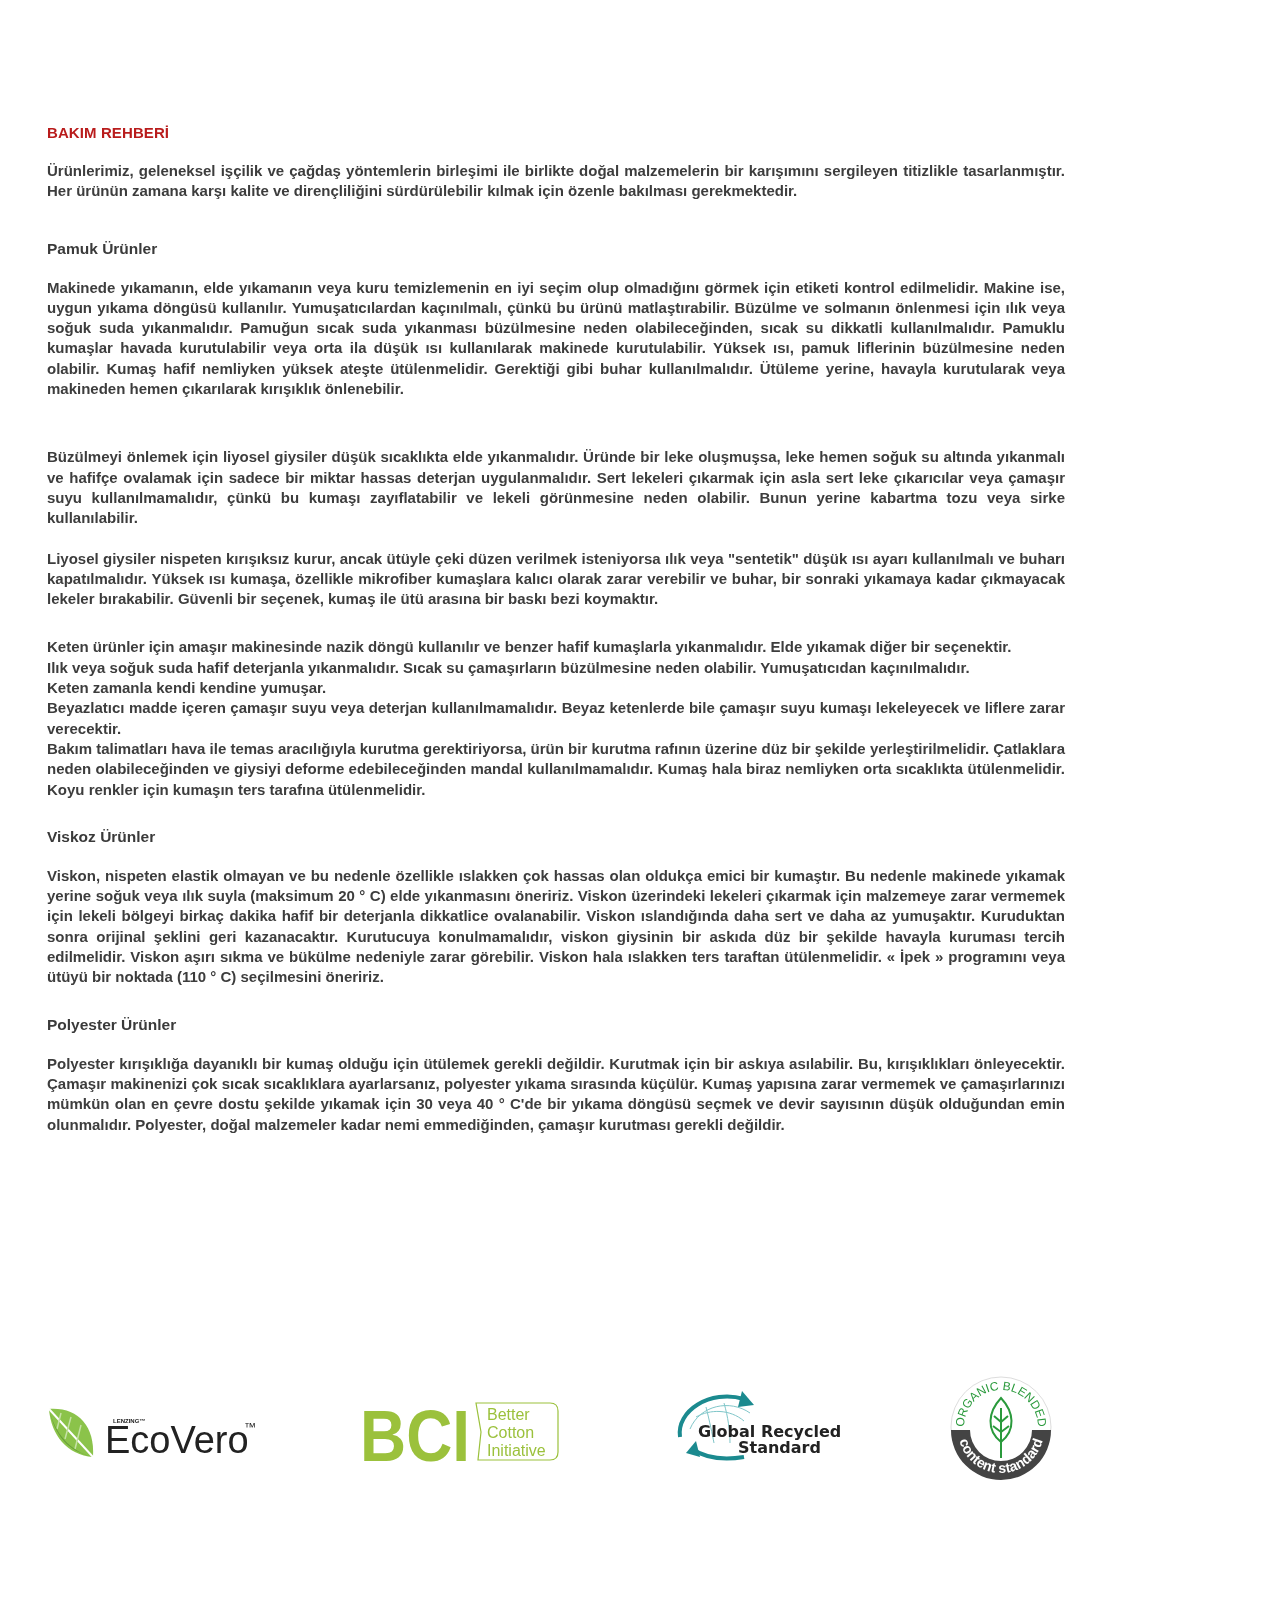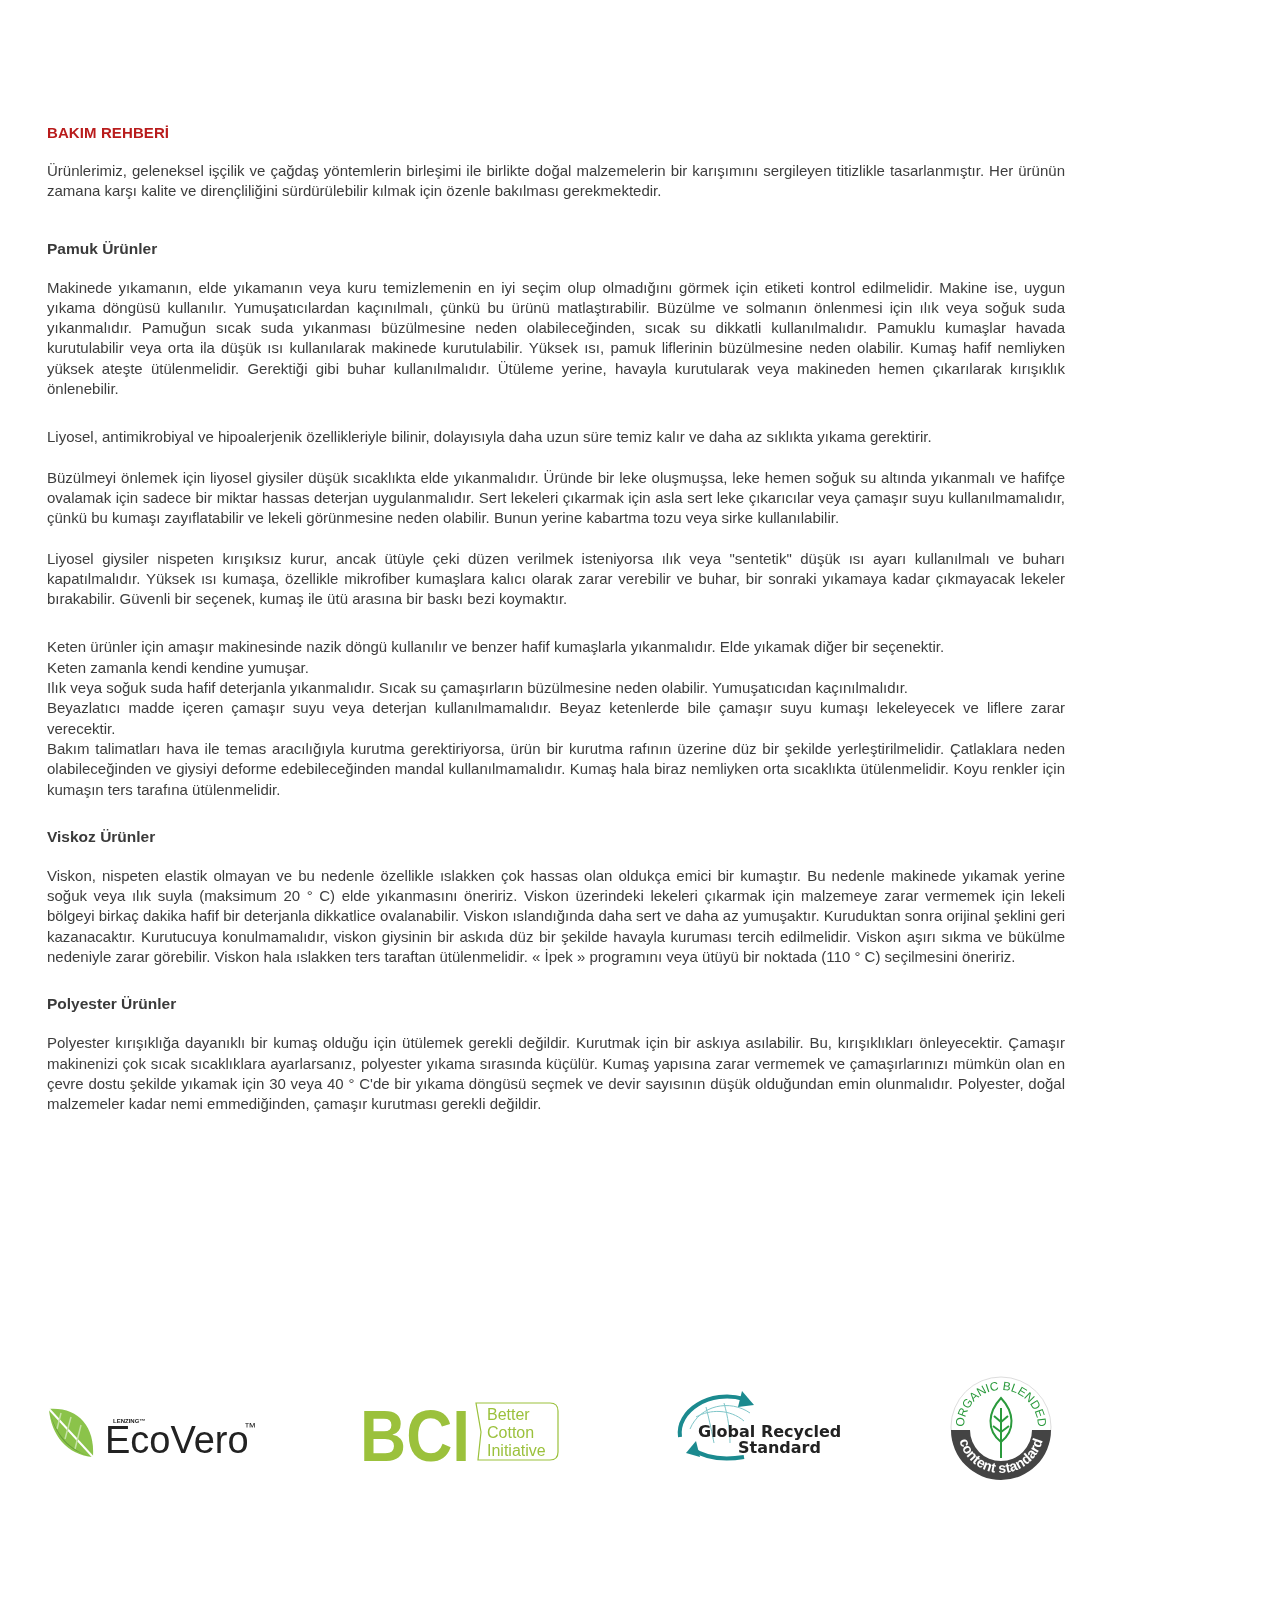--- a/index.html
+++ b/index.html
@@ -1,21 +1,21 @@
 <!DOCTYPE html>
 <html><head>
 <meta charset="utf-8">
 <style>
   html, body { margin: 0; padding: 0; background: #ffffff; }
   body { width: 1281px; height: 1600px; position: relative; overflow: hidden;
          font-family: "Liberation Sans", sans-serif; color: #3a3a3a; }
   .page { position: absolute; left: 47px; top: 124px; width: 1018px; }
   .title { font-weight: bold; font-size: 15px; color: #b91c1c; margin: 0 0 20px 0; letter-spacing: 0.1px; }
   .h { font-weight: bold; font-size: 15.5px; color: #3a3a3a; margin: 0 0 20px 0; }
-  .p { font-size: 15px; line-height: 20.3px; margin: 0; color: #3d3d3d; }
+  .p { font-size: 15px; line-height: 20.3px; margin: 0; color: #3d3d3d; font-weight: bold; }
   .just { text-align: justify; text-align-last: left; }
   .gap-l { height: 38px; }
   .gap-m { height: 20px; }
   .gap-s { height: 28px; }
   .logos { position: absolute; top: 1340px; left: 0; width: 1045px; height: 110px; margin-top: 32px; }
   .logo { position: absolute; }
   #eco { left: 47px; top: 33px; width: 220px; height: 55px; }
   #bci { left: 360px; top: 28px; width: 205px; height: 65px; }
   #grs { left: 670px; top: 15px; width: 170px; height: 80px; }
   #ocs { left: 946px; top: 0px; width: 110px; height: 110px; }
@@ -28,32 +28,31 @@
   <p class="p just">Ürünlerimiz, geleneksel işçilik ve çağdaş yöntemlerin birleşimi ile birlikte doğal malzemelerin bir karışımını sergileyen titizlikle tasarlanmıştır. Her ürünün zamana karşı kalite ve dirençliliğini sürdürülebilir kılmak için özenle bakılması gerekmektedir.</p>
 
   <div class="gap-l"></div>
   <div>
     <div class="h">Pamuk Ürünler</div>
     <p class="p just">Makinede yıkamanın, elde yıkamanın veya kuru temizlemenin en iyi seçim olup olmadığını görmek için etiketi kontrol edilmelidir. Makine ise, uygun yıkama döngüsü kullanılır. Yumuşatıcılardan kaçınılmalı, çünkü bu ürünü matlaştırabilir. Büzülme ve solmanın önlenmesi için ılık veya soğuk suda yıkanmalıdır. Pamuğun sıcak suda yıkanması büzülmesine neden olabileceğinden, sıcak su dikkatli kullanılmalıdır. Pamuklu kumaşlar havada kurutulabilir veya orta ila düşük ısı kullanılarak makinede kurutulabilir. Yüksek ısı, pamuk liflerinin büzülmesine neden olabilir. Kumaş hafif nemliyken yüksek ateşte ütülenmelidir. Gerektiği gibi buhar kullanılmalıdır. Ütüleme yerine, havayla kurutularak veya makineden hemen çıkarılarak kırışıklık önlenebilir.</p>
   </div>
 
   <div class="gap-s"></div>
   <div>
-    <p class="p just">Liyosel, antimikrobiyal ve hipoalerjenik özellikleriyle bilinir, dolayısıyla daha uzun süre temiz kalır ve daha az sıklıkta yıkama gerektirir.</p>
     <div class="gap-m"></div>
     <p class="p just">Büzülmeyi önlemek için liyosel giysiler düşük sıcaklıkta elde yıkanmalıdır. Üründe bir leke oluşmuşsa, leke hemen soğuk su altında yıkanmalı ve hafifçe ovalamak için sadece bir miktar hassas deterjan uygulanmalıdır. Sert lekeleri çıkarmak için asla sert leke çıkarıcılar veya çamaşır suyu kullanılmamalıdır, çünkü bu kumaşı zayıflatabilir ve lekeli görünmesine neden olabilir. Bunun yerine kabartma tozu veya sirke kullanılabilir.</p>
     <div class="gap-m"></div>
     <p class="p just">Liyosel giysiler nispeten kırışıksız kurur, ancak ütüyle çeki düzen verilmek isteniyorsa ılık veya "sentetik" düşük ısı ayarı kullanılmalı ve buharı kapatılmalıdır. Yüksek ısı kumaşa, özellikle mikrofiber kumaşlara kalıcı olarak zarar verebilir ve buhar, bir sonraki yıkamaya kadar çıkmayacak lekeler bırakabilir. Güvenli bir seçenek, kumaş ile ütü arasına bir baskı bezi koymaktır.</p>
   </div>
 
   <div class="gap-s"></div>
   <div>
     <p class="p">Keten ürünler için amaşır makinesinde nazik döngü kullanılır ve benzer hafif kumaşlarla yıkanmalıdır. Elde yıkamak diğer bir seçenektir.</p>
+    <p class="p">Ilık veya soğuk suda hafif deterjanla yıkanmalıdır. Sıcak su çamaşırların büzülmesine neden olabilir. Yumuşatıcıdan kaçınılmalıdır.</p>
     <p class="p">Keten zamanla kendi kendine yumuşar.</p>
-    <p class="p">Ilık veya soğuk suda hafif deterjanla yıkanmalıdır. Sıcak su çamaşırların büzülmesine neden olabilir. Yumuşatıcıdan kaçınılmalıdır.</p>
     <p class="p just">Beyazlatıcı madde içeren çamaşır suyu veya deterjan kullanılmamalıdır. Beyaz ketenlerde bile çamaşır suyu kumaşı lekeleyecek ve liflere zarar verecektir.</p>
     <p class="p just">Bakım talimatları hava ile temas aracılığıyla kurutma gerektiriyorsa, ürün bir kurutma rafının üzerine düz bir şekilde yerleştirilmelidir. Çatlaklara neden olabileceğinden ve giysiyi deforme edebileceğinden mandal kullanılmamalıdır. Kumaş hala biraz nemliyken orta sıcaklıkta ütülenmelidir. Koyu renkler için kumaşın ters tarafına ütülenmelidir.</p>
   </div>
 
   <div class="gap-s"></div>
   <div>
     <div class="h">Viskoz Ürünler</div>
     <p class="p just">Viskon, nispeten elastik olmayan ve bu nedenle özellikle ıslakken çok hassas olan oldukça emici bir kumaştır. Bu nedenle makinede yıkamak yerine soğuk veya ılık suyla (maksimum 20 ° C) elde yıkanmasını öneririz. Viskon üzerindeki lekeleri çıkarmak için malzemeye zarar vermemek için lekeli bölgeyi birkaç dakika hafif bir deterjanla dikkatlice ovalanabilir. Viskon ıslandığında daha sert ve daha az yumuşaktır. Kuruduktan sonra orijinal şeklini geri kazanacaktır. Kurutucuya konulmamalıdır, viskon giysinin bir askıda düz bir şekilde havayla kuruması tercih edilmelidir. Viskon aşırı sıkma ve bükülme nedeniyle zarar görebilir. Viskon hala ıslakken ters taraftan ütülenmelidir. « İpek » programını veya ütüyü bir noktada (110 ° C) seçilmesini öneririz.</p>
   </div>
 

